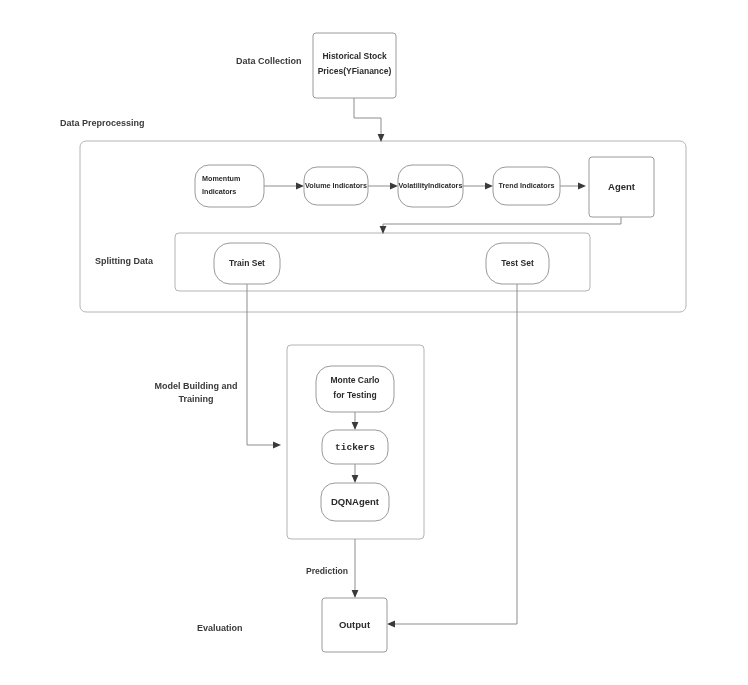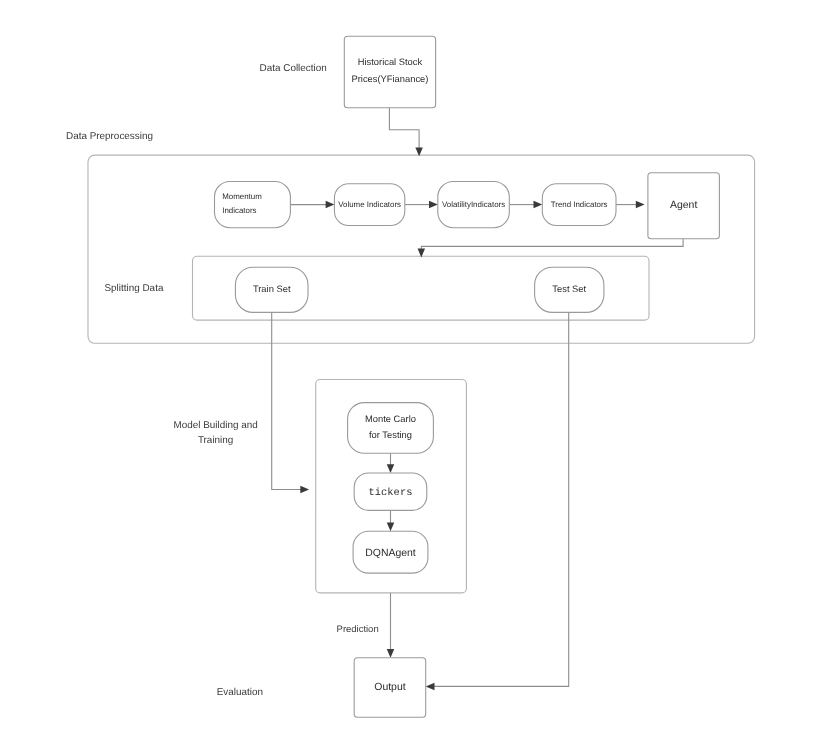--- a/index.html
+++ b/index.html
@@ -14,20 +14,21 @@
     position: relative;
     font-family: "Liberation Sans", sans-serif;
     overflow: hidden;
   }
   #diagram-root {
     position: absolute;
     left: 0;
     top: 0;
     width: 748px;
     height: 516px;
+    font-weight: bold;
   }
   .node-shape {
     fill: #ffffff;
     stroke: #9a9a9a;
     stroke-width: 1;
   }
   .container-shape {
     fill: none;
     stroke: #b4b4b4;
     stroke-width: 1;

